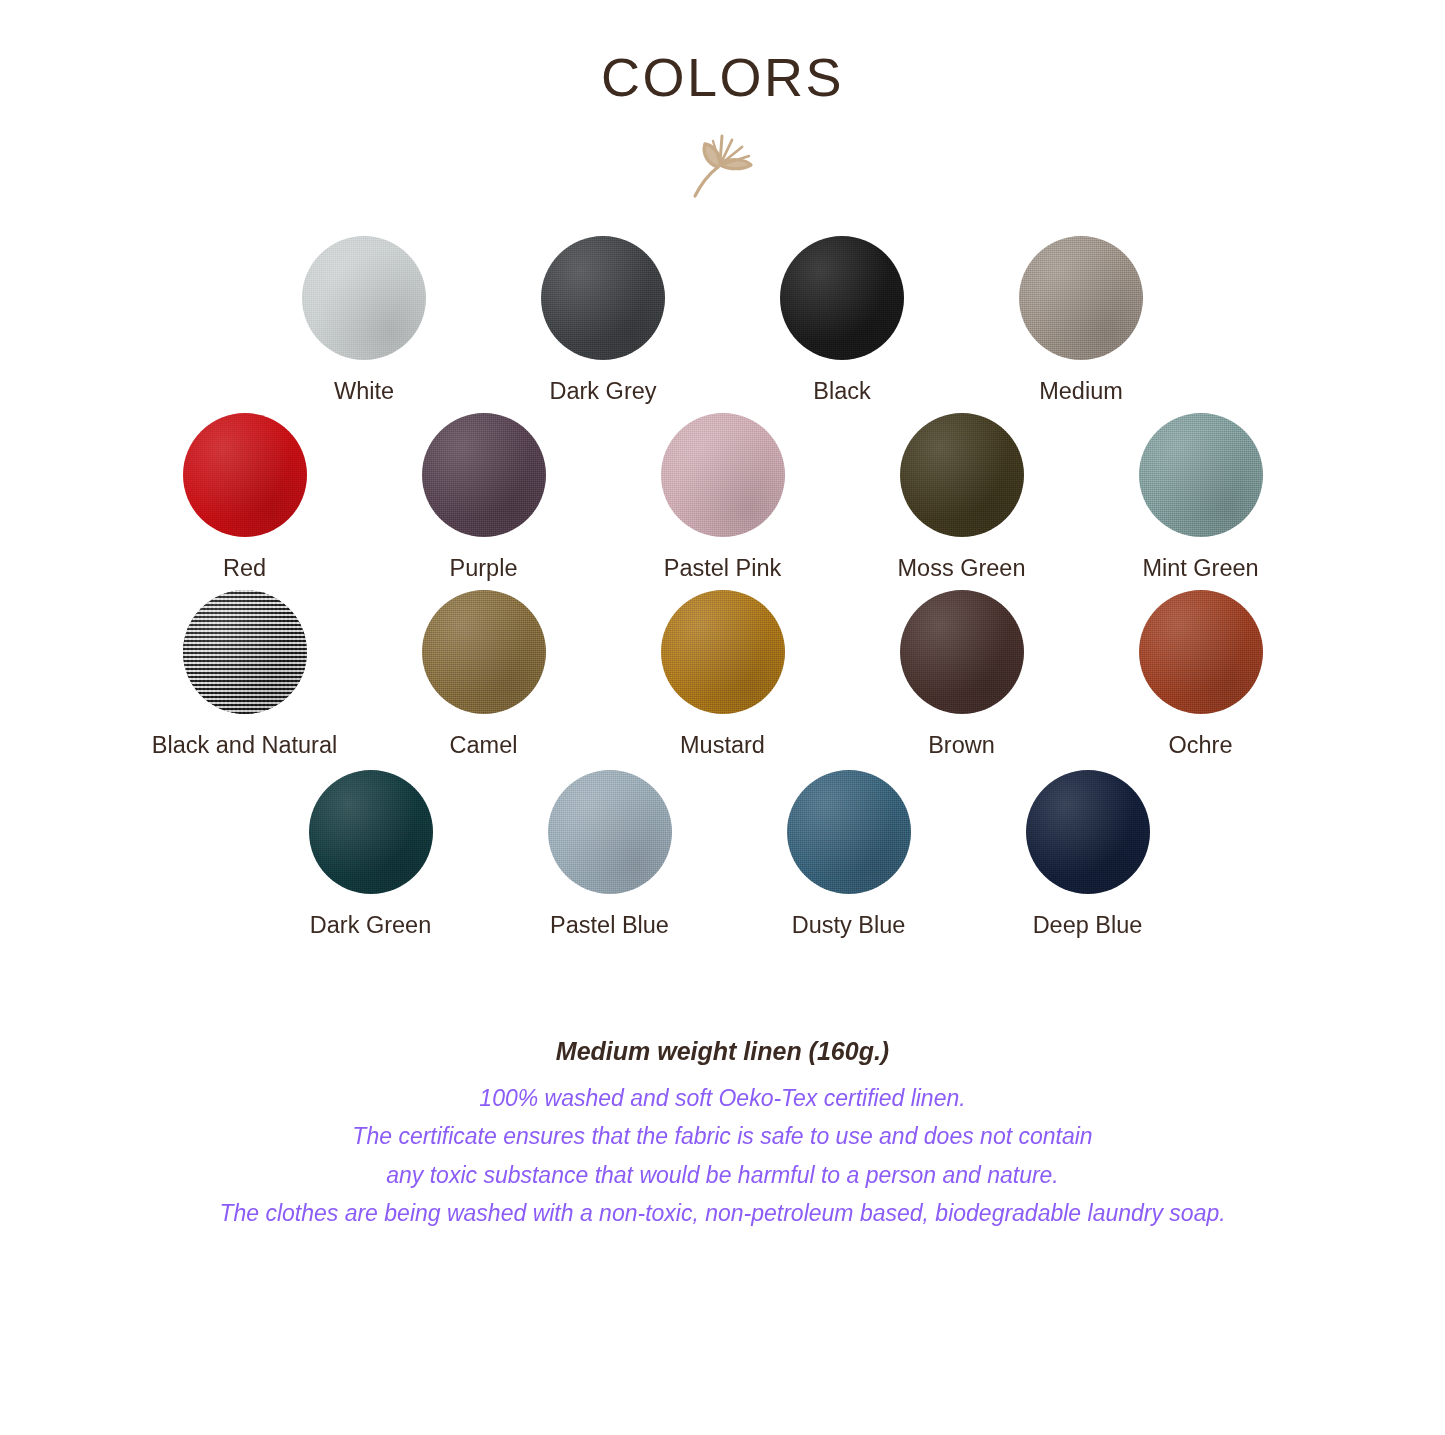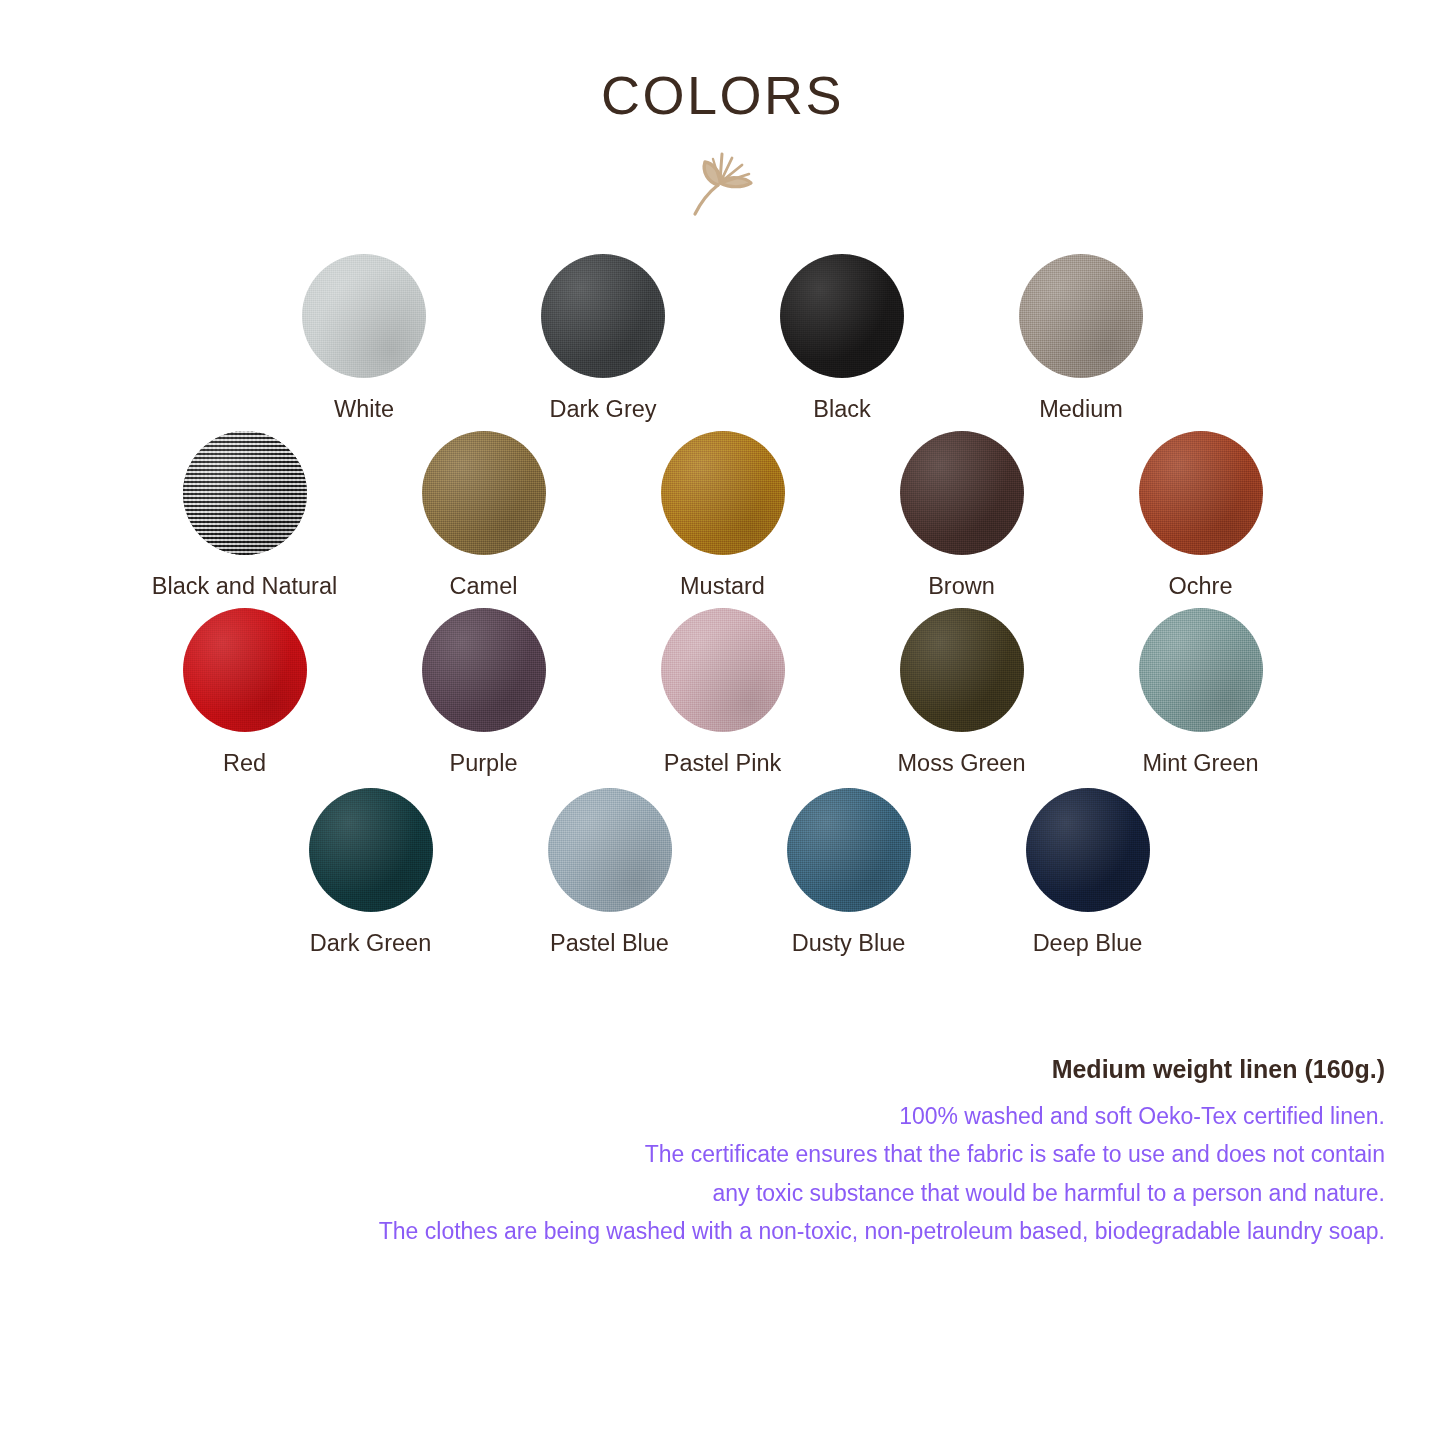--- a/index.html
+++ b/index.html
@@ -18,21 +18,21 @@
 
   .page {
     width: 1445px;
     height: 1435px;
     position: relative;
     background: #ffffff;
   }
 
   
   .header {
-    padding-top: 68px;
+    padding-top: 50px;
     text-align: center;
   }
   .title {
     font-size: 54px;
     letter-spacing: 2.5px;
     font-weight: 400;
     color: #3d2b20;
     line-height: 1;
     margin: 0;
     font-family: "Liberation Sans", sans-serif;
@@ -112,22 +112,23 @@
     font-size: 23.5px;
     color: #3b2a22;
     text-align: center;
     white-space: nowrap;
     line-height: 1.2;
   }
 
   
   .footer {
     margin-top: 96px;
-    text-align: right;
+    text-align: center;
     padding: 0 60px;
+    font-style: italic;
   }
   .footer-heading {
     font-size: 25px;
     font-weight: bold;
     color: #3b2a22;
     margin: 0 0 10px 0;
     line-height: 1.35;
   }
   .footer-line {
     font-size: 23px;
@@ -180,20 +181,53 @@
         <div class="label">Black</div>
       </div>
       <div class="cell">
         <div class="swatch-wrap">
           <div class="swatch" style="background-color: rgb(155, 144, 134);"></div>
         </div>
         <div class="label">Medium</div>
       </div>
     </div>
 
+    <div class="row row-3">
+      <div class="cell">
+        <div class="swatch-wrap">
+          <div class="swatch" style="background-color: rgb(198, 15, 20);"></div>
+        </div>
+        <div class="label">Red</div>
+      </div>
+      <div class="cell">
+        <div class="swatch-wrap">
+          <div class="swatch" style="background-color: rgb(85, 65, 79);"></div>
+        </div>
+        <div class="label">Purple</div>
+      </div>
+      <div class="cell">
+        <div class="swatch-wrap">
+          <div class="swatch" style="background-color: rgb(204, 170, 177);"></div>
+        </div>
+        <div class="label">Pastel Pink</div>
+      </div>
+      <div class="cell">
+        <div class="swatch-wrap">
+          <div class="swatch" style="background-color: rgb(64, 56, 31);"></div>
+        </div>
+        <div class="label">Moss Green</div>
+      </div>
+      <div class="cell">
+        <div class="swatch-wrap">
+          <div class="swatch" style="background-color: rgb(125, 154, 153);"></div>
+        </div>
+        <div class="label">Mint Green</div>
+      </div>
+    </div>
+
     <div class="row row-2">
       <div class="cell">
         <div class="swatch-wrap">
           <div class="swatch weave-check" style="background-color: rgb(142, 141, 139);"></div>
         </div>
         <div class="label">Black and Natural</div>
       </div>
       <div class="cell">
         <div class="swatch-wrap">
           <div class="swatch" style="background-color: rgb(132, 108, 63);"></div>
@@ -210,53 +244,20 @@
         <div class="swatch-wrap">
           <div class="swatch" style="background-color: rgb(70, 48, 44);"></div>
         </div>
         <div class="label">Brown</div>
       </div>
       <div class="cell">
         <div class="swatch-wrap">
           <div class="swatch" style="background-color: rgb(154, 63, 36);"></div>
         </div>
         <div class="label">Ochre</div>
-      </div>
-    </div>
-
-    <div class="row row-3">
-      <div class="cell">
-        <div class="swatch-wrap">
-          <div class="swatch" style="background-color: rgb(198, 15, 20);"></div>
-        </div>
-        <div class="label">Red</div>
-      </div>
-      <div class="cell">
-        <div class="swatch-wrap">
-          <div class="swatch" style="background-color: rgb(85, 65, 79);"></div>
-        </div>
-        <div class="label">Purple</div>
-      </div>
-      <div class="cell">
-        <div class="swatch-wrap">
-          <div class="swatch" style="background-color: rgb(204, 170, 177);"></div>
-        </div>
-        <div class="label">Pastel Pink</div>
-      </div>
-      <div class="cell">
-        <div class="swatch-wrap">
-          <div class="swatch" style="background-color: rgb(64, 56, 31);"></div>
-        </div>
-        <div class="label">Moss Green</div>
-      </div>
-      <div class="cell">
-        <div class="swatch-wrap">
-          <div class="swatch" style="background-color: rgb(125, 154, 153);"></div>
-        </div>
-        <div class="label">Mint Green</div>
       </div>
     </div>
 
     <div class="row row-4">
       <div class="cell">
         <div class="swatch-wrap">
           <div class="swatch" style="background-color: rgb(18, 56, 60);"></div>
         </div>
         <div class="label">Dark Green</div>
       </div>

